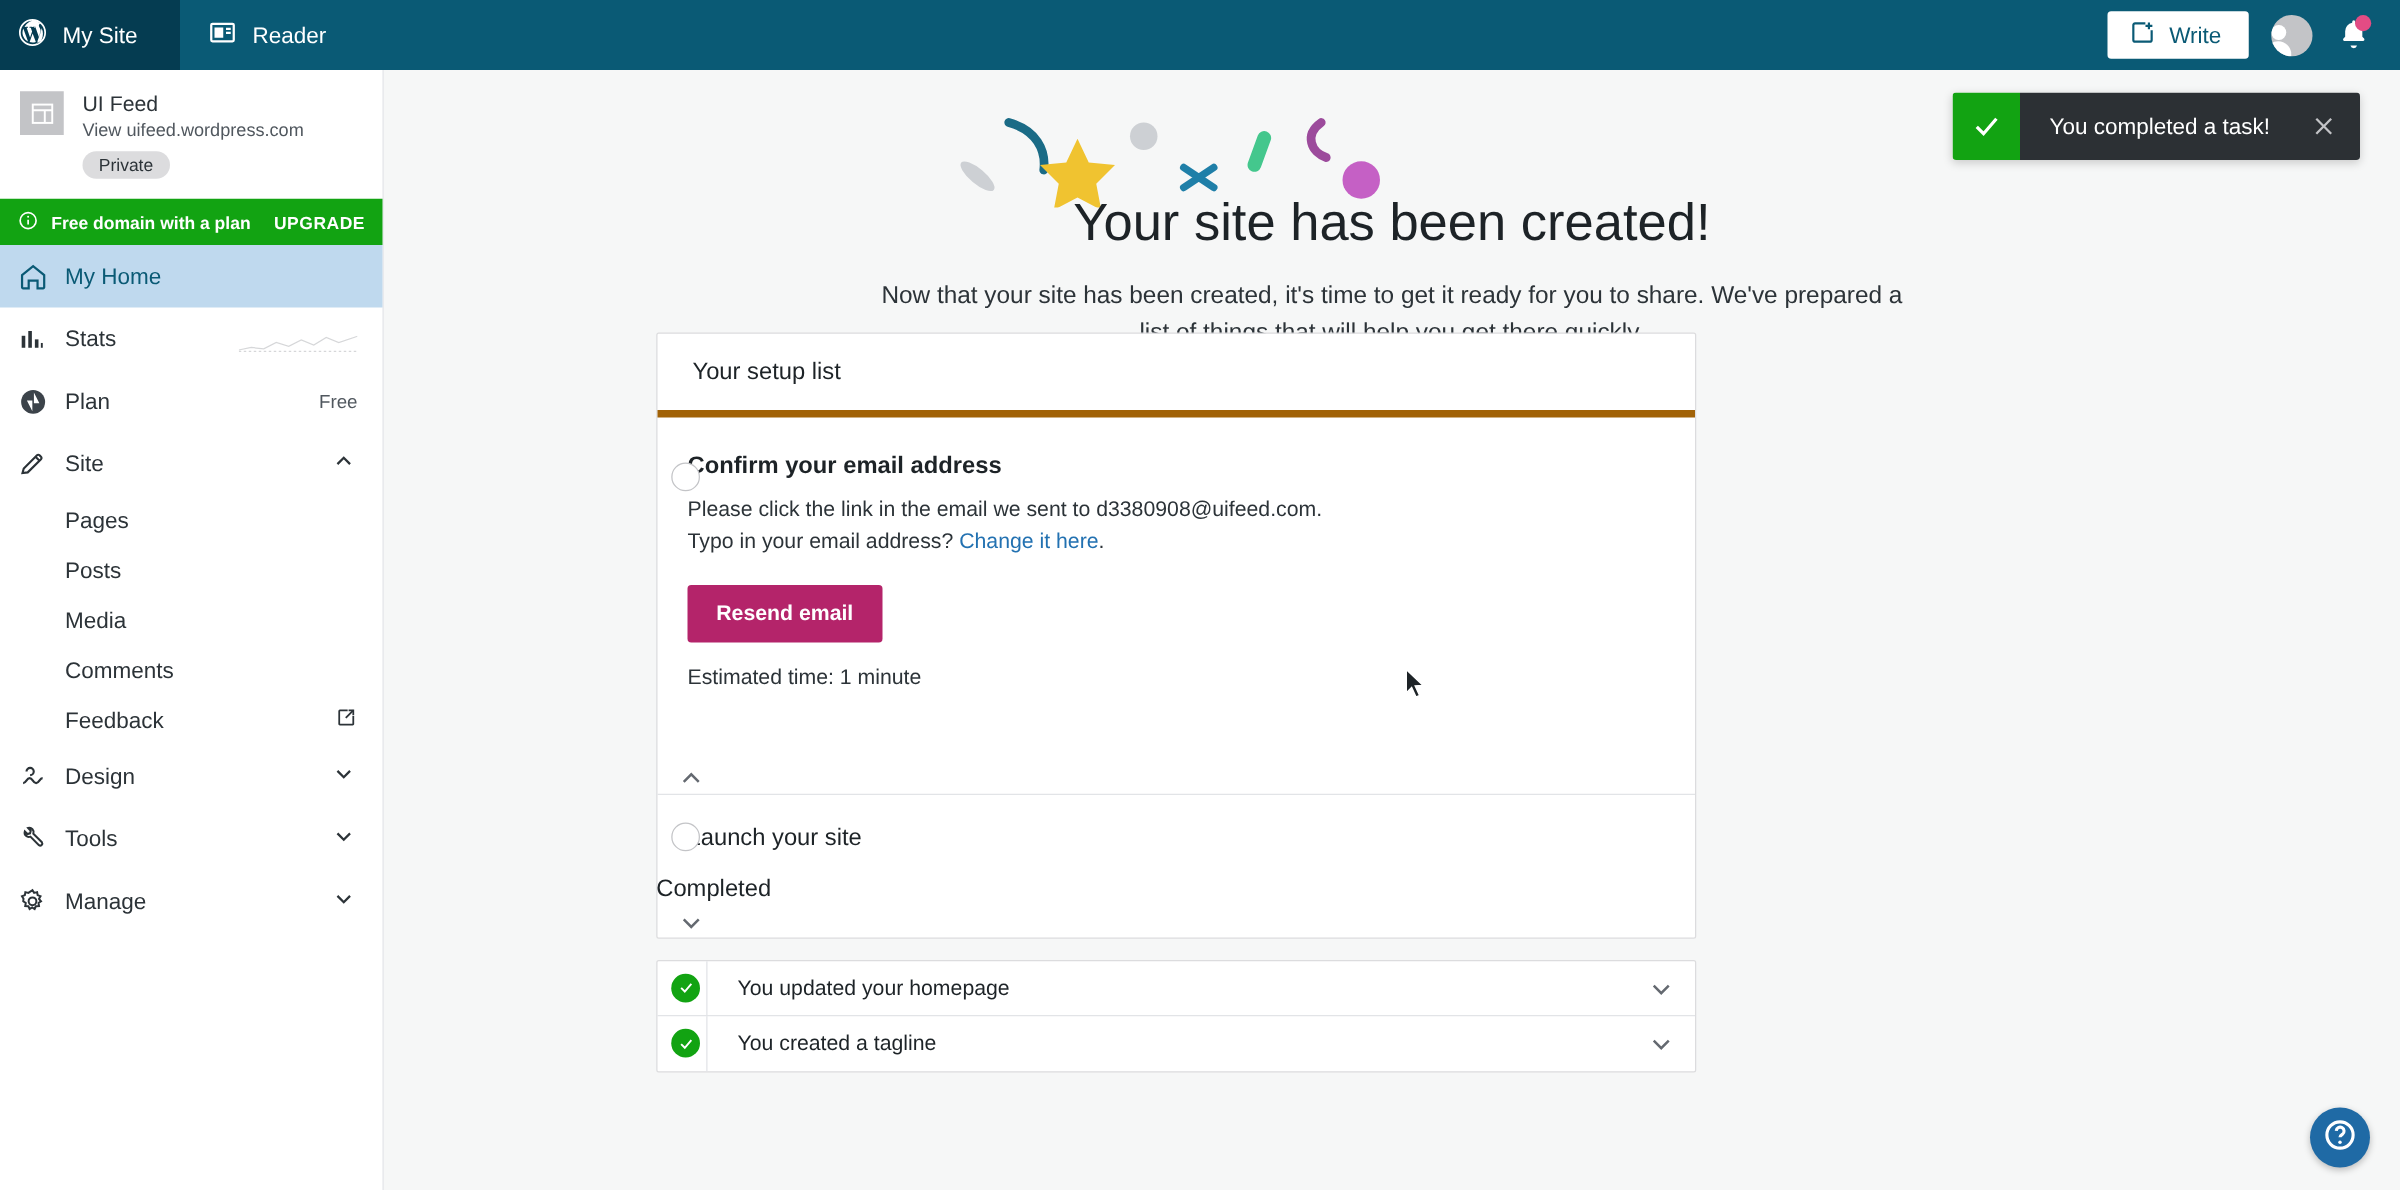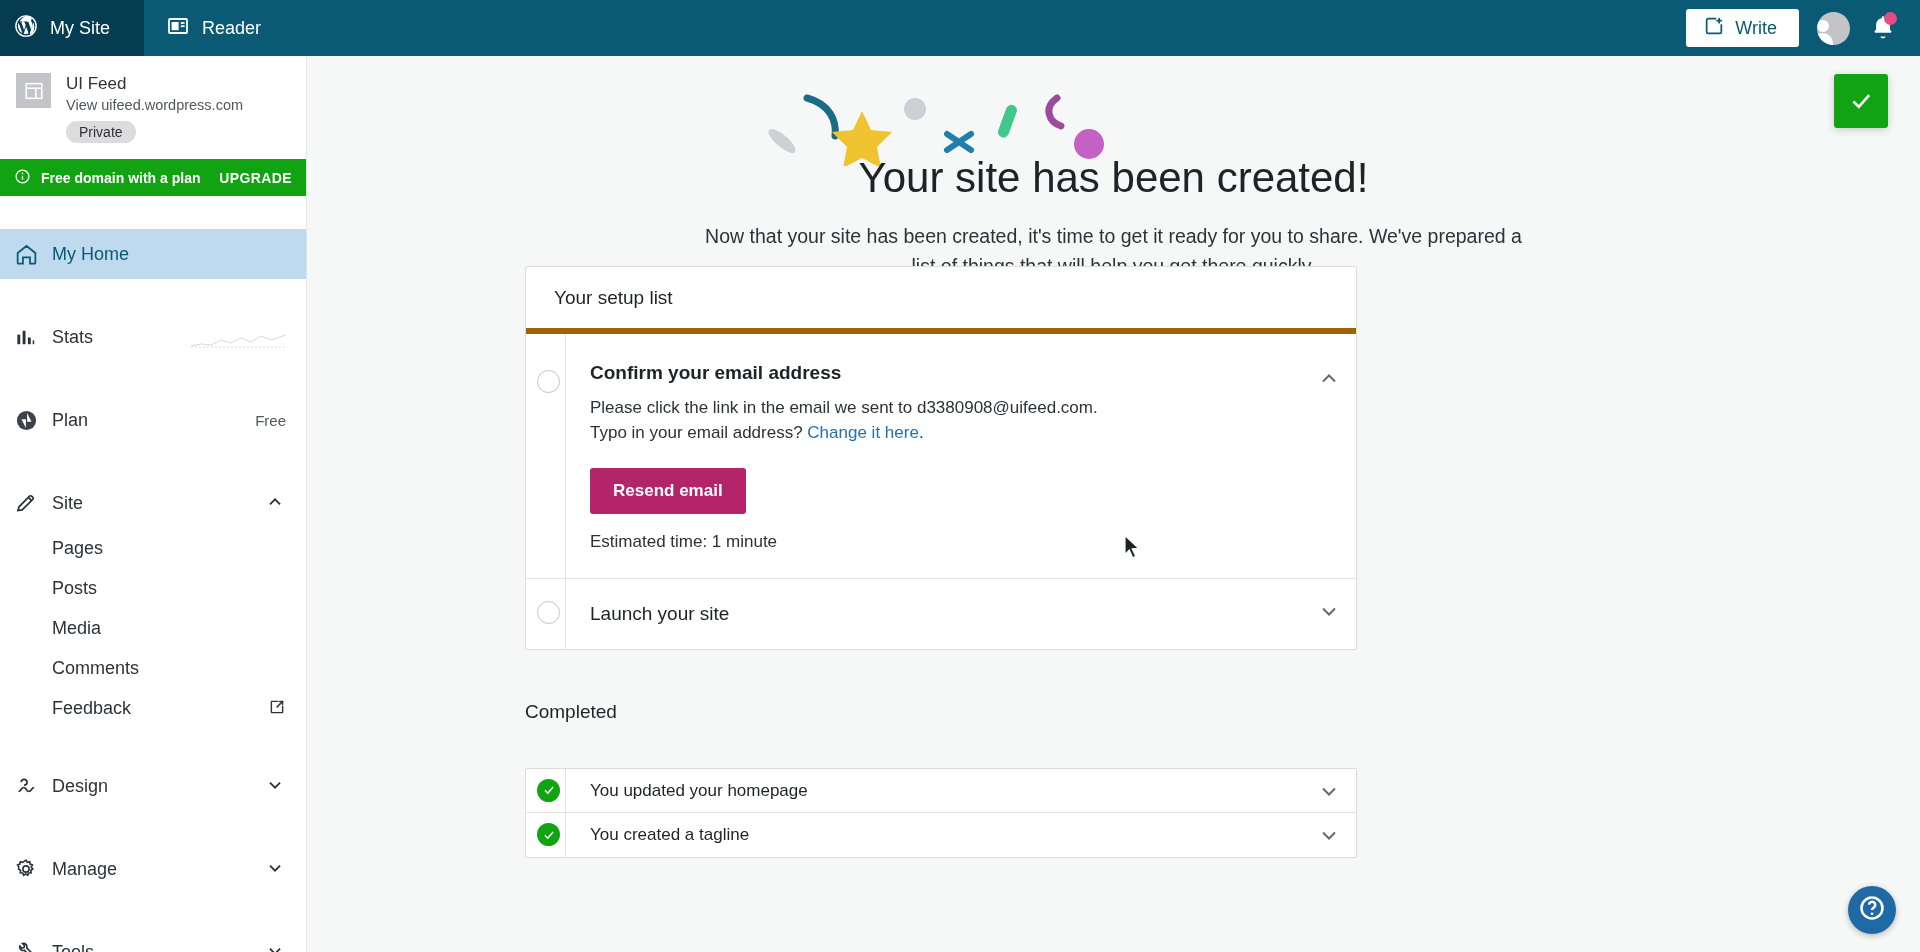--- a/index.html
+++ b/index.html
@@ -68,21 +68,21 @@
     margin-top: 16px; height: 37px; background: #12a312; color: #fff;
     display: flex; align-items: center; padding: 0 14px;
     font-size: 14px; font-weight: bold; cursor: pointer;
   }
   .upgrade-banner .ub-label { margin-left: 10px; }
   .upgrade-banner .ub-action { margin-left: auto; letter-spacing: .4px; }
 
   .nav-item {
     display: flex; align-items: center; height: 50px;
     padding-left: 14px; padding-right: 20px; cursor: pointer;
-    color: #2c3338; font-size: 18px; margin-top: 33px;
+    color: #2c3338; font-size: 18px;
   }
   .nav-item .ico { width: 38px; flex: none; display: flex; align-items: center; }
   .nav-item.selected { background: #bfd9ee; color: #0a5a75; }
   .nav-sub {
     display: flex; align-items: center; height: 40px;
     padding-left: 52px; padding-right: 20px; font-size: 18px;
     color: #2c3338; cursor: pointer;
   }
   .nav-right { margin-left: auto; font-size: 15px; color: #50575e; }
   .sparkline { margin-left: auto; width: 95px; height: 22px; opacity: .35; }
@@ -106,21 +106,21 @@
   .card {
     position: absolute; left: 218px; width: 832px; background: #fff;
     border: 1px solid #dcdcde; border-radius: 2px;
   }
   #setup-card { top: 210px; }
   .card-head {
     height: 67px; display: flex; align-items: center; padding: 0 28px;
     border-bottom: 6px solid #a16207; font-size: 19px; color: #1d2327;
   }
   .task {
-    display: flex; border-bottom: 1px solid #e2e4e7; position: relative;
+    display: flex; border-bottom: 1px solid #e2e4e7; position: relative; flex-direction: column;
   }
   .task:last-child { border-bottom: none; }
   .task-rail { width: 40px; flex: none; position: relative; }
   .task-rail .vline {
     position: absolute; left: 39px; top: 0; bottom: 0; width: 1px; background: #e2e4e7;
   }
   .circle {
     position: absolute; left: 11px; top: 36px; width: 23px; height: 23px;
     border-radius: 50%; border: 1.6px solid #c3c4c7; background: #fff;
   }
@@ -349,40 +349,40 @@
       <span>Design</span>
       <span class="nav-right">
         <svg width="22" height="22" viewBox="0 0 24 24" fill="none" stroke="#2c3338" stroke-width="2">
           <polyline points="6.5,9.5 12,15 17.5,9.5"></polyline>
         </svg>
       </span>
     </div>
 
     <div class="nav-item">
       <span class="ico">
+        <svg width="24" height="24" viewBox="0 0 24 24" fill="none" stroke="#2c3338" stroke-width="1.7">
+          <path d="M9.8 9.8a3.6 3.6 0 01-4.7-4.4l2.2 2.2 2.2-.6.6-2.2-2.2-2.2a3.6 3.6 0 014.4 4.7l7.2 7.2a1.8 1.8 0 01-2.5 2.5z" transform="translate(1,1) scale(0.95)"></path>
+        </svg>
+      </span>
+      <span>Tools</span>
+      <span class="nav-right">
+        <svg width="22" height="22" viewBox="0 0 24 24" fill="none" stroke="#2c3338" stroke-width="2">
+          <polyline points="6.5,9.5 12,15 17.5,9.5"></polyline>
+        </svg>
+      </span>
+    </div>
+
+    <div class="nav-item">
+      <span class="ico">
         <svg width="24" height="24" viewBox="0 0 24 24" fill="none" stroke="#2c3338" stroke-width="1.6">
           <circle cx="12" cy="12" r="3.1"></circle>
           <path d="M12 3.2l1.3 2.1 2.4-.6.4 2.4 2.3.9-1.2 2.1 1.6 1.9-2 1.4.4 2.4-2.5.2-1 2.2-2-1.3-2 1.3-1-2.2-2.5-.2.4-2.4-2-1.4L4.8 10 3.6 8l2.3-.9.4-2.4 2.4.6z"></path>
         </svg>
       </span>
       <span>Manage</span>
-      <span class="nav-right">
-        <svg width="22" height="22" viewBox="0 0 24 24" fill="none" stroke="#2c3338" stroke-width="2">
-          <polyline points="6.5,9.5 12,15 17.5,9.5"></polyline>
-        </svg>
-      </span>
-    </div>
-
-    <div class="nav-item">
-      <span class="ico">
-        <svg width="24" height="24" viewBox="0 0 24 24" fill="none" stroke="#2c3338" stroke-width="1.7">
-          <path d="M9.8 9.8a3.6 3.6 0 01-4.7-4.4l2.2 2.2 2.2-.6.6-2.2-2.2-2.2a3.6 3.6 0 014.4 4.7l7.2 7.2a1.8 1.8 0 01-2.5 2.5z" transform="translate(1,1) scale(0.95)"></path>
-        </svg>
-      </span>
-      <span>Tools</span>
       <span class="nav-right">
         <svg width="22" height="22" viewBox="0 0 24 24" fill="none" stroke="#2c3338" stroke-width="2">
           <polyline points="6.5,9.5 12,15 17.5,9.5"></polyline>
         </svg>
       </span>
     </div>
   </div>
 
   <div class="main">
 
@@ -481,20 +481,29 @@
       <path d="M2 1.5l13.5 12.8-6.3.4 3.5 7.6-2.9 1.4-3.5-7.6-4.3 4.4z" fill="#1d2327" stroke="#fff" stroke-width="1.2"></path>
     </svg>
   </div>
 
   <div class="toast">
     <div class="toast-icon">
       <svg width="26" height="26" viewBox="0 0 24 24" fill="none" stroke="#fff" stroke-width="2.4">
         <polyline points="5,12.5 10,17.5 19.5,6.5"></polyline>
       </svg>
     </div>
+    <div class="toast-body">
+      <span>You completed a task!</span>
+      <span class="toast-close">
+        <svg width="22" height="22" viewBox="0 0 24 24" fill="none" stroke="#c3c4c7" stroke-width="2">
+          <line x1="5.5" y1="5.5" x2="18.5" y2="18.5"></line>
+          <line x1="18.5" y1="5.5" x2="5.5" y2="18.5"></line>
+        </svg>
+      </span>
+    </div>
   </div>
 
   <div class="help-btn">
     <span>
       <svg width="30" height="30" viewBox="0 0 24 24" fill="none" stroke="#fff" stroke-width="2">
         <circle cx="12" cy="12" r="8.4"></circle>
         <path d="M9.6 9.3a2.5 2.5 0 114 2.2c-.9.6-1.6 1-1.6 2"></path>
         <circle cx="12" cy="16.6" r="1.1" fill="#fff" stroke="none"></circle>
       </svg>
     </span>

